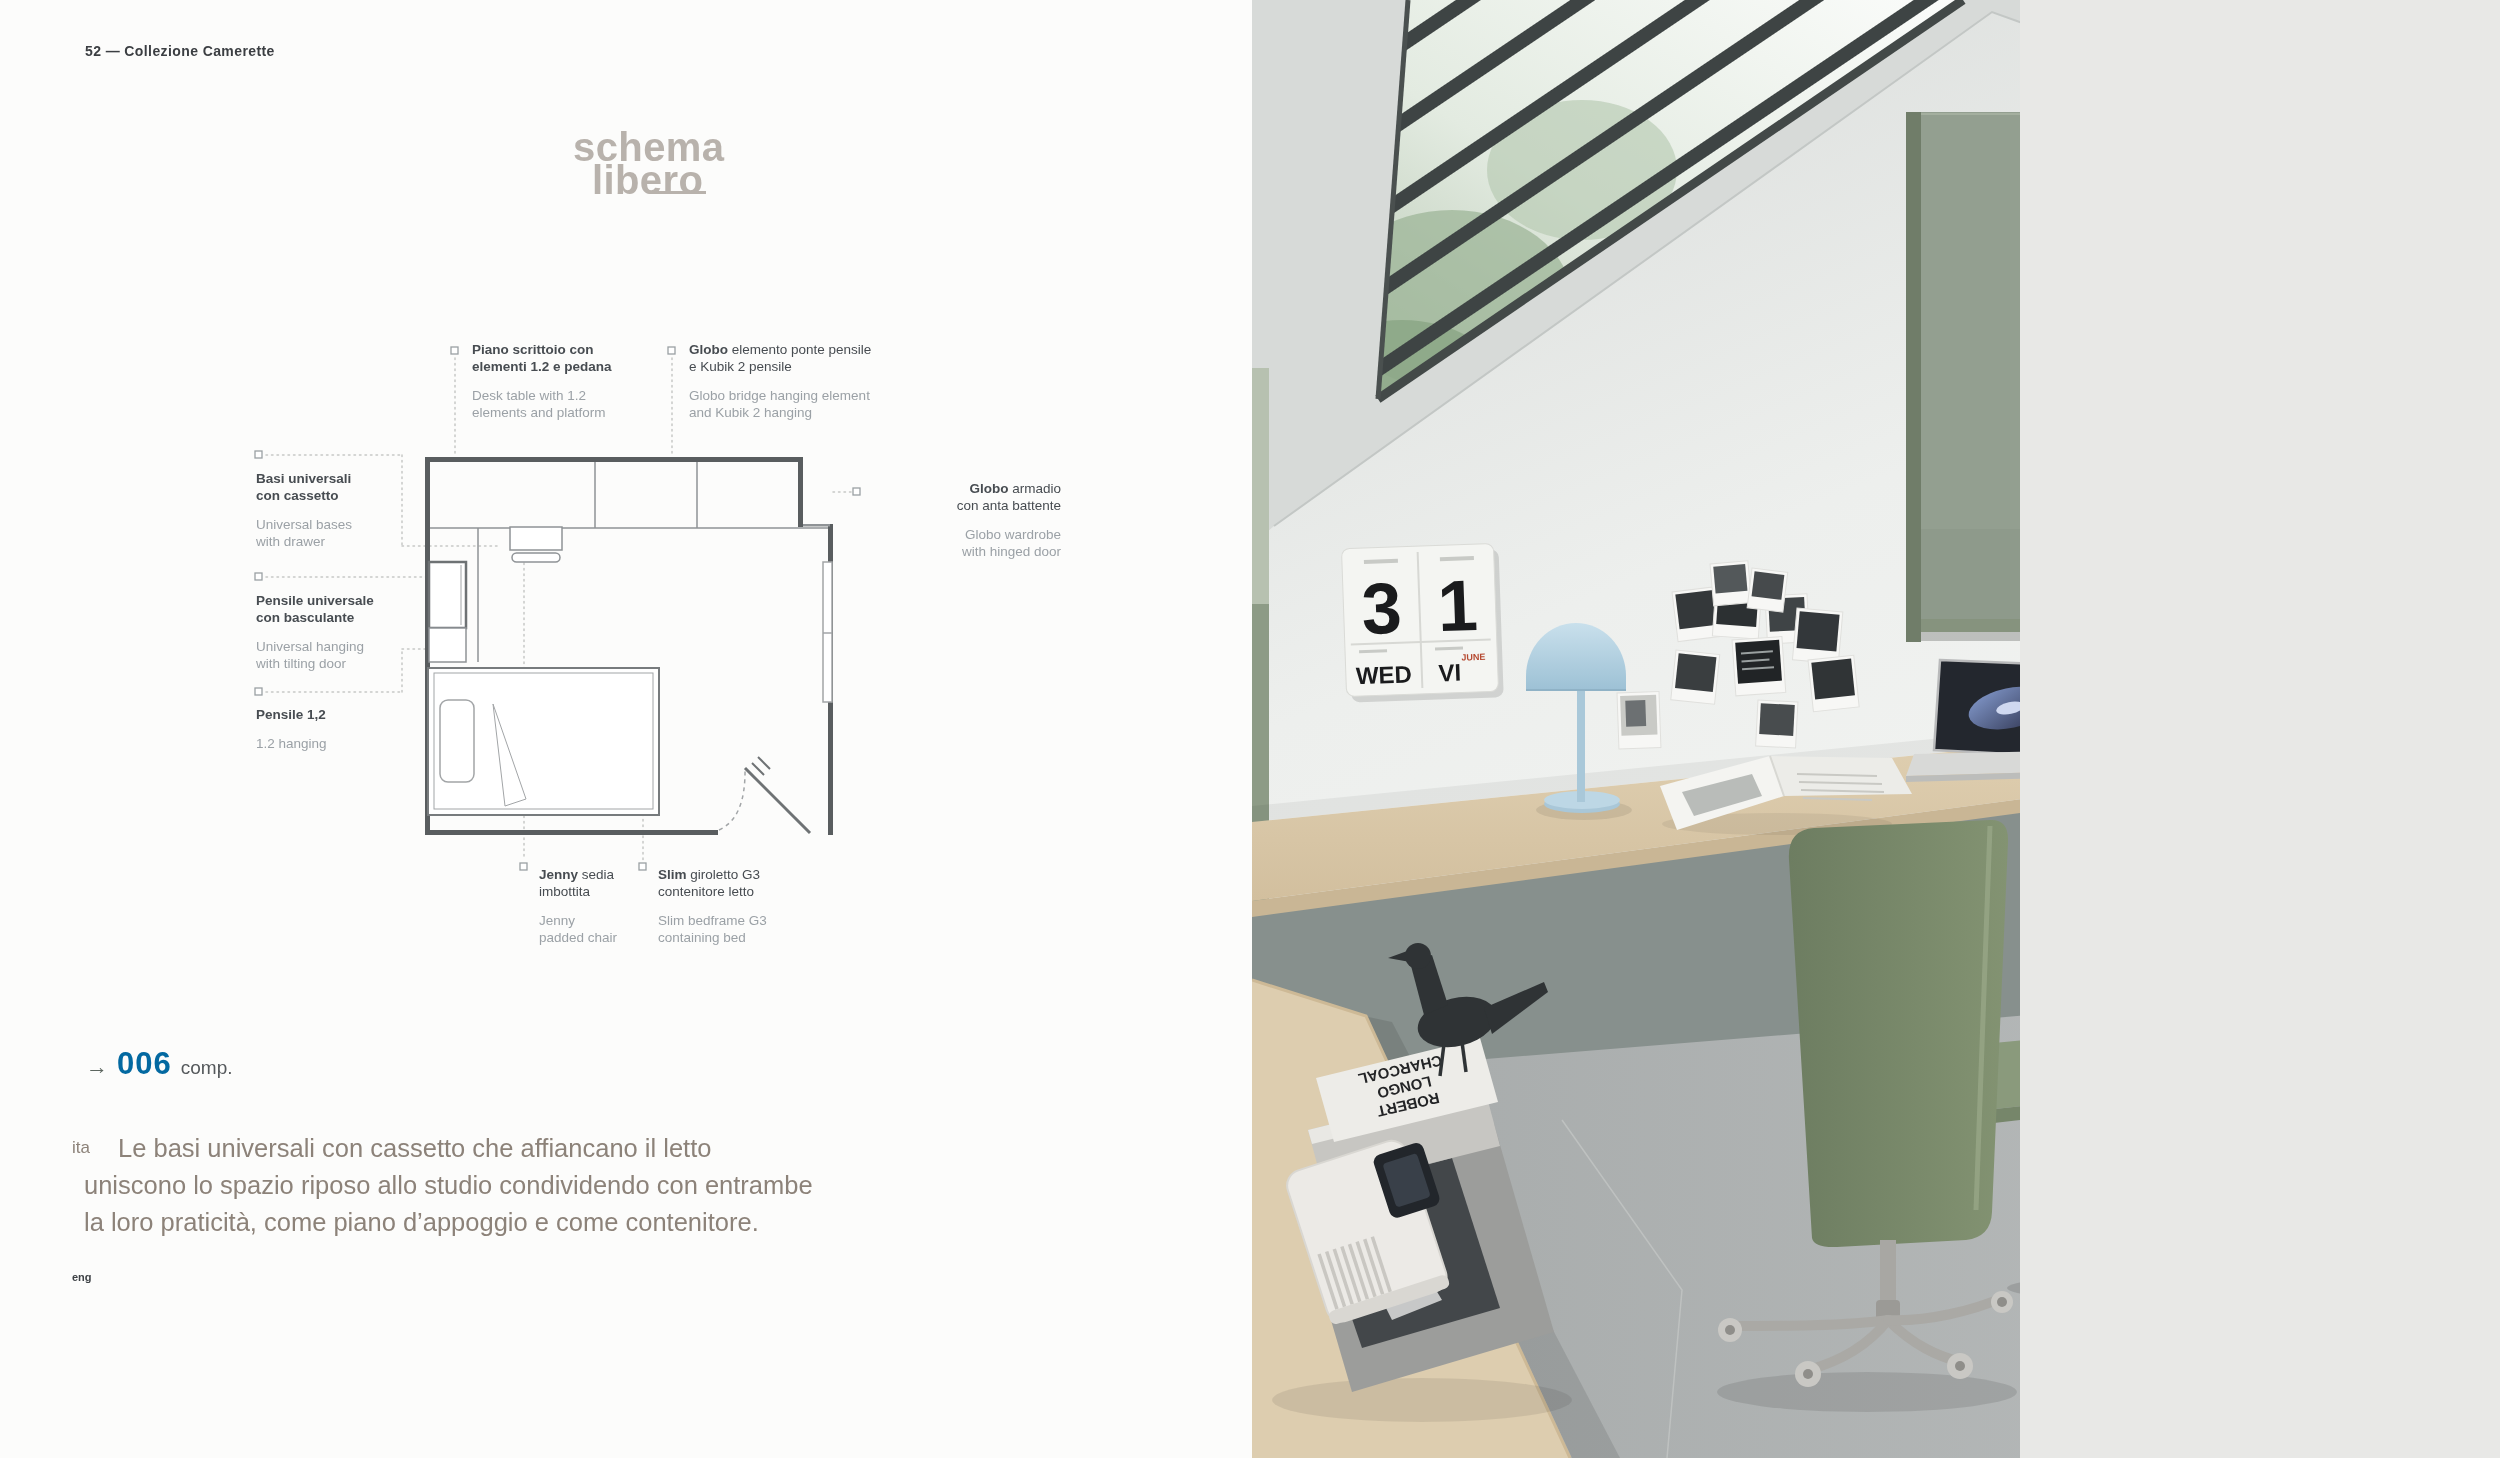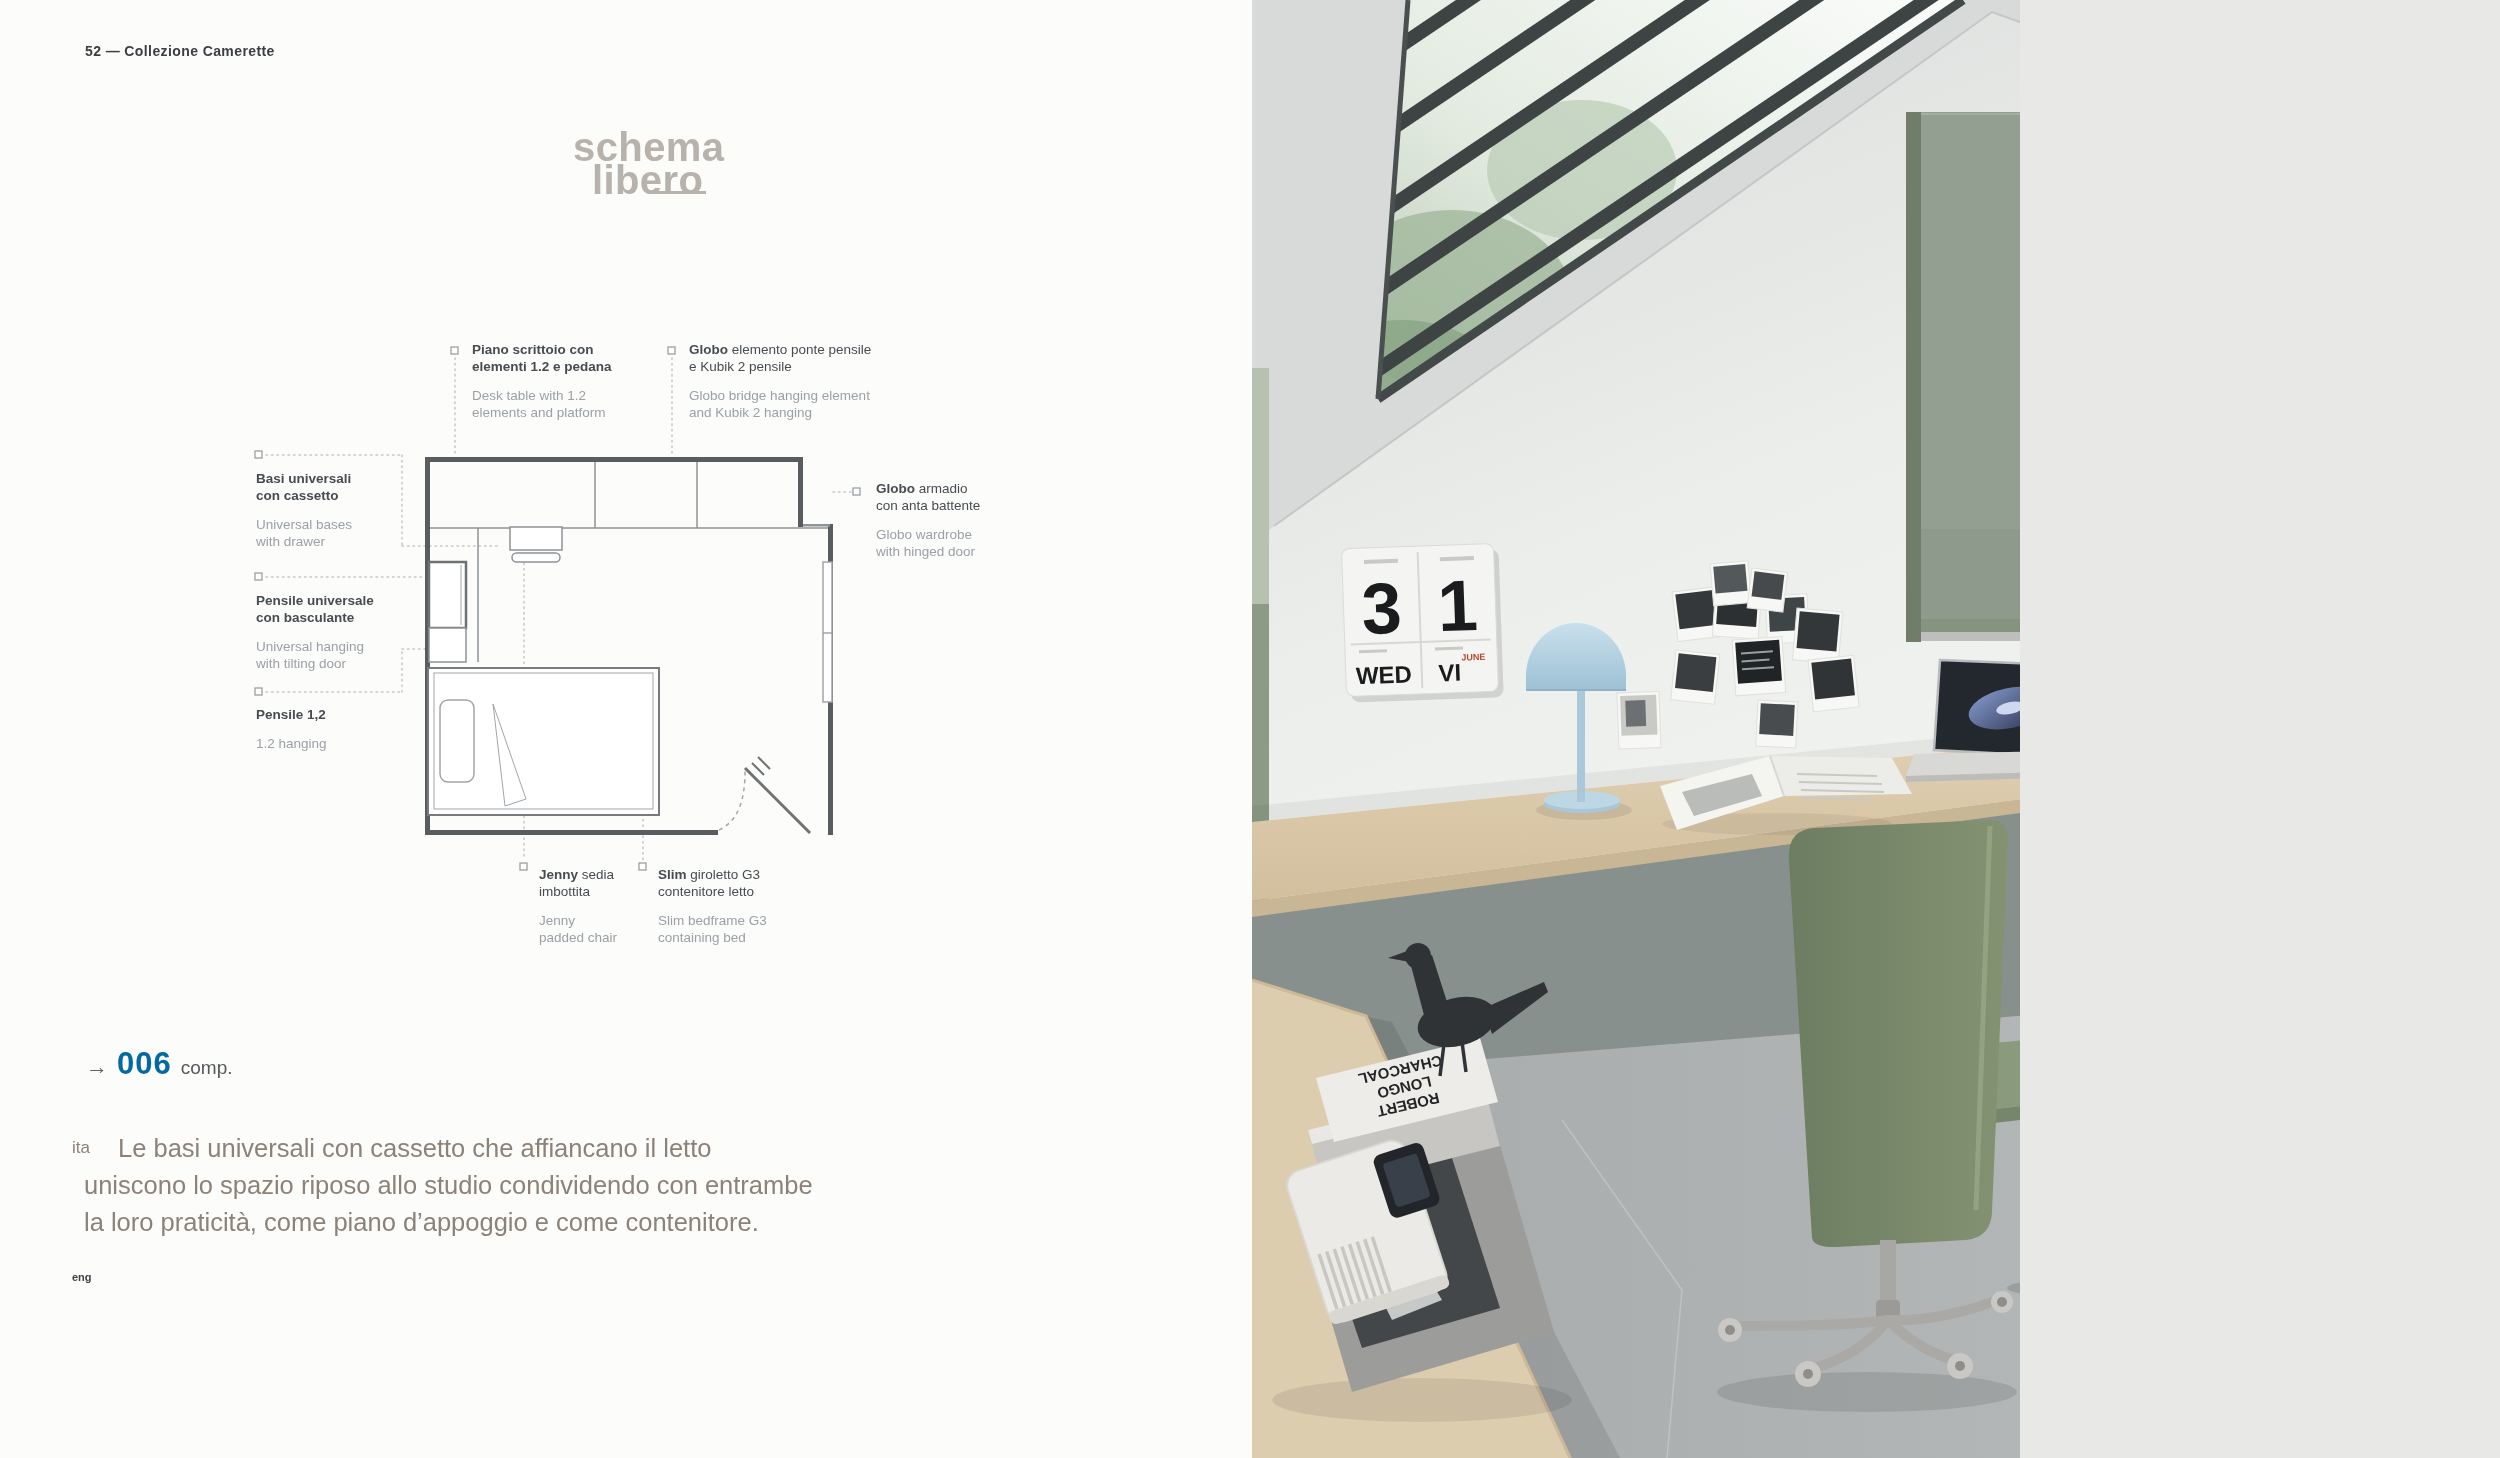--- a/index.html
+++ b/index.html
@@ -138,21 +138,21 @@
     <div class="plan-label bold-all" style="left:256px;top:592px;">
       <span class="ita"><b></b><span class="rest">Pensile universale
 con basculante</span></span>
       <span class="eng">Universal hanging
 with tilting door</span>
     </div>
     <div class="plan-label bold-all" style="left:256px;top:706px;">
       <span class="ita"><b></b><span class="rest">Pensile 1,2</span></span>
       <span class="eng">1.2 hanging</span>
     </div>
-    <div class="plan-label" style="left:876px;top:480px;">
+    <div class="plan-label" style="left:876px;top:480px;text-align:right;">
       <span class="ita"><b>Globo</b><span class="rest"> armadio
 con anta battente</span></span>
       <span class="eng">Globo wardrobe
 with hinged door</span>
     </div>
     <div class="plan-label" style="left:539px;top:866px;width:110px;">
       <span class="ita"><b>Jenny</b><span class="rest"> sedia
 imbottita</span></span>
       <span class="eng">Jenny
 padded chair</span>

